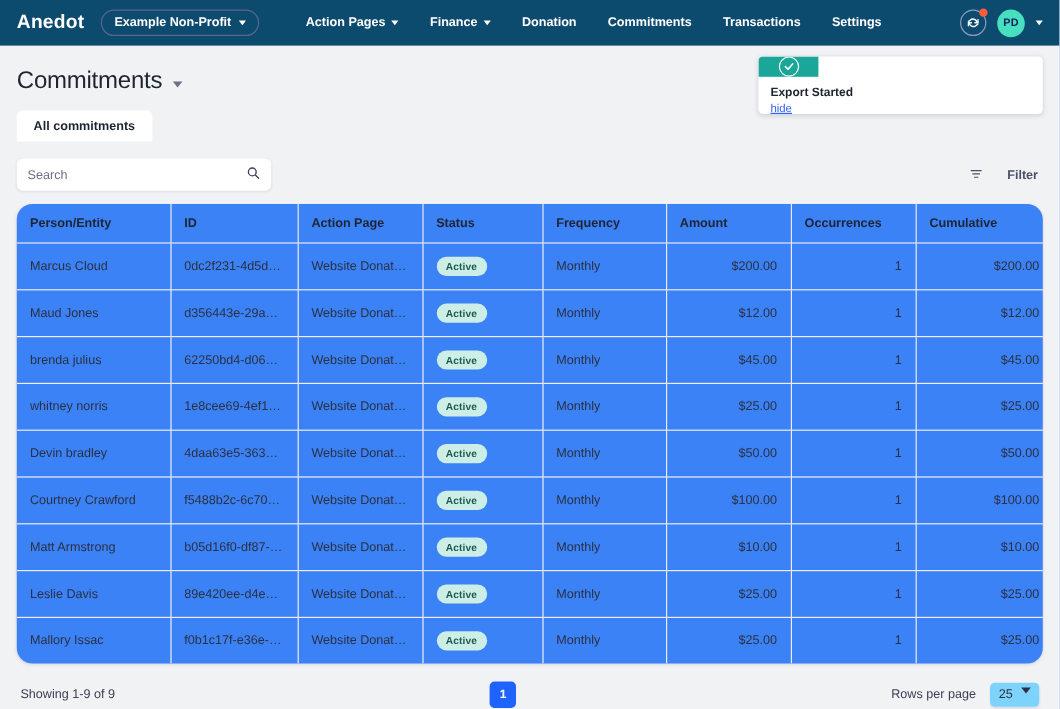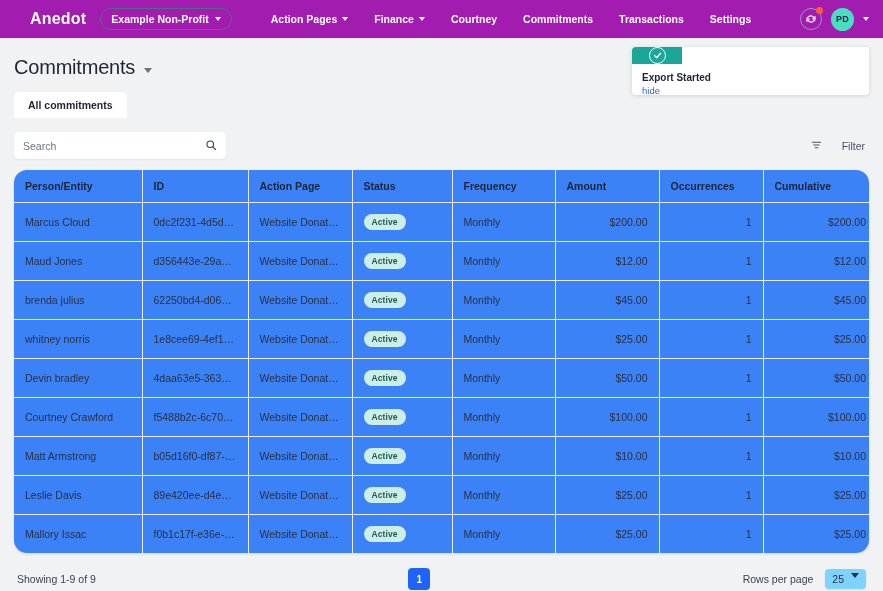--- a/index.html
+++ b/index.html
@@ -7,24 +7,24 @@
     width: 883px; height: 591px;
     background: #f1f2f4;
     font-family: "Liberation Sans", sans-serif;
     color: #1f2433;
     overflow: hidden;
   }
 
   
   .navbar {
     height: 38px;
-    background: #a21caf;
+    background: #0c4a6e;
     display: flex;
     align-items: center;
-    padding: 0 12px 0 30px;
+    padding: 0 12px 0 14px;
     gap: 0;
   }
   .brand {
     color: #ffffff;
     font-size: 16px;
     font-weight: 700;
     letter-spacing: .2px;
     margin-right: 14px;
   }
   .org-chip {
@@ -164,21 +164,21 @@
   .search-input {
     flex: 1; border: none; outline: none;
     font-size: 10.5px; color: #1f2433;
     font-family: "Liberation Sans", sans-serif;
     background: transparent;
   }
   .search-input::placeholder { color: #6a7086; }
   .filter-btn {
     margin-left: auto;
     display: flex; align-items: center; gap: 20px;
-    font-size: 10.5px; color: #4a5068; font-weight: 400;
+    font-size: 10.5px; color: #4a5068; font-weight: 700;
     padding-right: 4px;
   }
 
   
   .table-card {
     margin-top: 11px;
     background: #3b82f6;
     border-radius: 13px;
     box-shadow: 0 1px 3px rgba(16,24,64,.10);
     overflow: hidden;
@@ -269,21 +269,21 @@
   <div class="nav-links">
     <div class="nav-link">
       <span>Action Pages</span>
       <span class="caret"></span>
     </div>
     <div class="nav-link">
       <span>Finance</span>
       <span class="caret"></span>
     </div>
     <div class="nav-link">
-      <span>Courtney</span>
+      <span>Donation</span>
     </div>
     <div class="nav-link">
       <span>Commitments</span>
     </div>
     <div class="nav-link">
       <span>Transactions</span>
     </div>
     <div class="nav-link">
       <span>Settings</span>
     </div>

